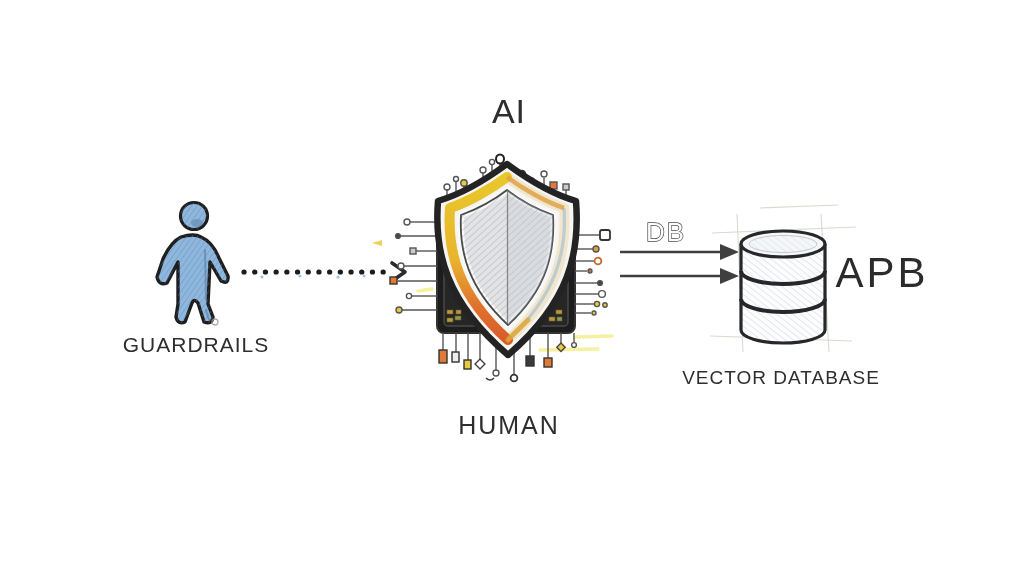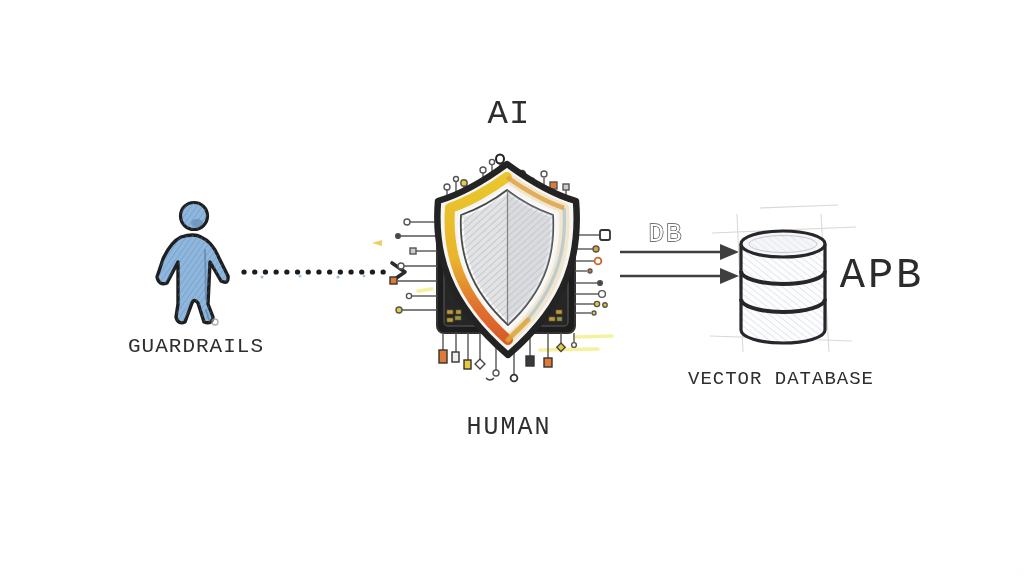--- a/index.html
+++ b/index.html
@@ -1,19 +1,19 @@
 <!DOCTYPE html>
 <html style="--ink: #2e2e2e; --person-blue: #8fb7dd; --person-blue-dark: #5d83ad; --shield-yellow: #e9c72b; --shield-orange: #e0702e; --shield-cream: #efe6cd; --shield-face: #e2e3e4; --chip-dark: #1d1d1d; --arrow-gray: #3f3f3f; --db-hatch: #b9c8d8; --pad-gold: #b9973f; --component-orange: #e07a35; --component-yellow: #e8c93f;"><head>
 <meta charset="utf-8">
 <style>
   html,body{margin:0;padding:0;background:#e8e8e8;}
   .stage{
     position:relative;width:1024px;height:576px;overflow:hidden;
     background:radial-gradient(130% 130% at 50% 45%, #ffffff 55%, #f4f1ed 100%);
-    font-family:Liberation Mono, monospace;
+    font-family:Liberation Sans, sans-serif;
   }
   svg{position:absolute;inset:0;}
   text{fill:var(--ink,#2e2e2e);}
   .lbl{letter-spacing:1px;}
   .lbl-ai{font-size:34px;}
   .lbl-human{font-size:25px;letter-spacing:2px;}
   .lbl-guardrails{font-size:21px;}
   .lbl-vectordb{font-size:19px;}
   .lbl-db{font-size:26px;fill:#ffffff;stroke:#4a4a4a;stroke-width:1.4px;paint-order:stroke;letter-spacing:2px;}
   .lbl-apb{font-size:42px;letter-spacing:3px;fill:#2b2b2b;}

